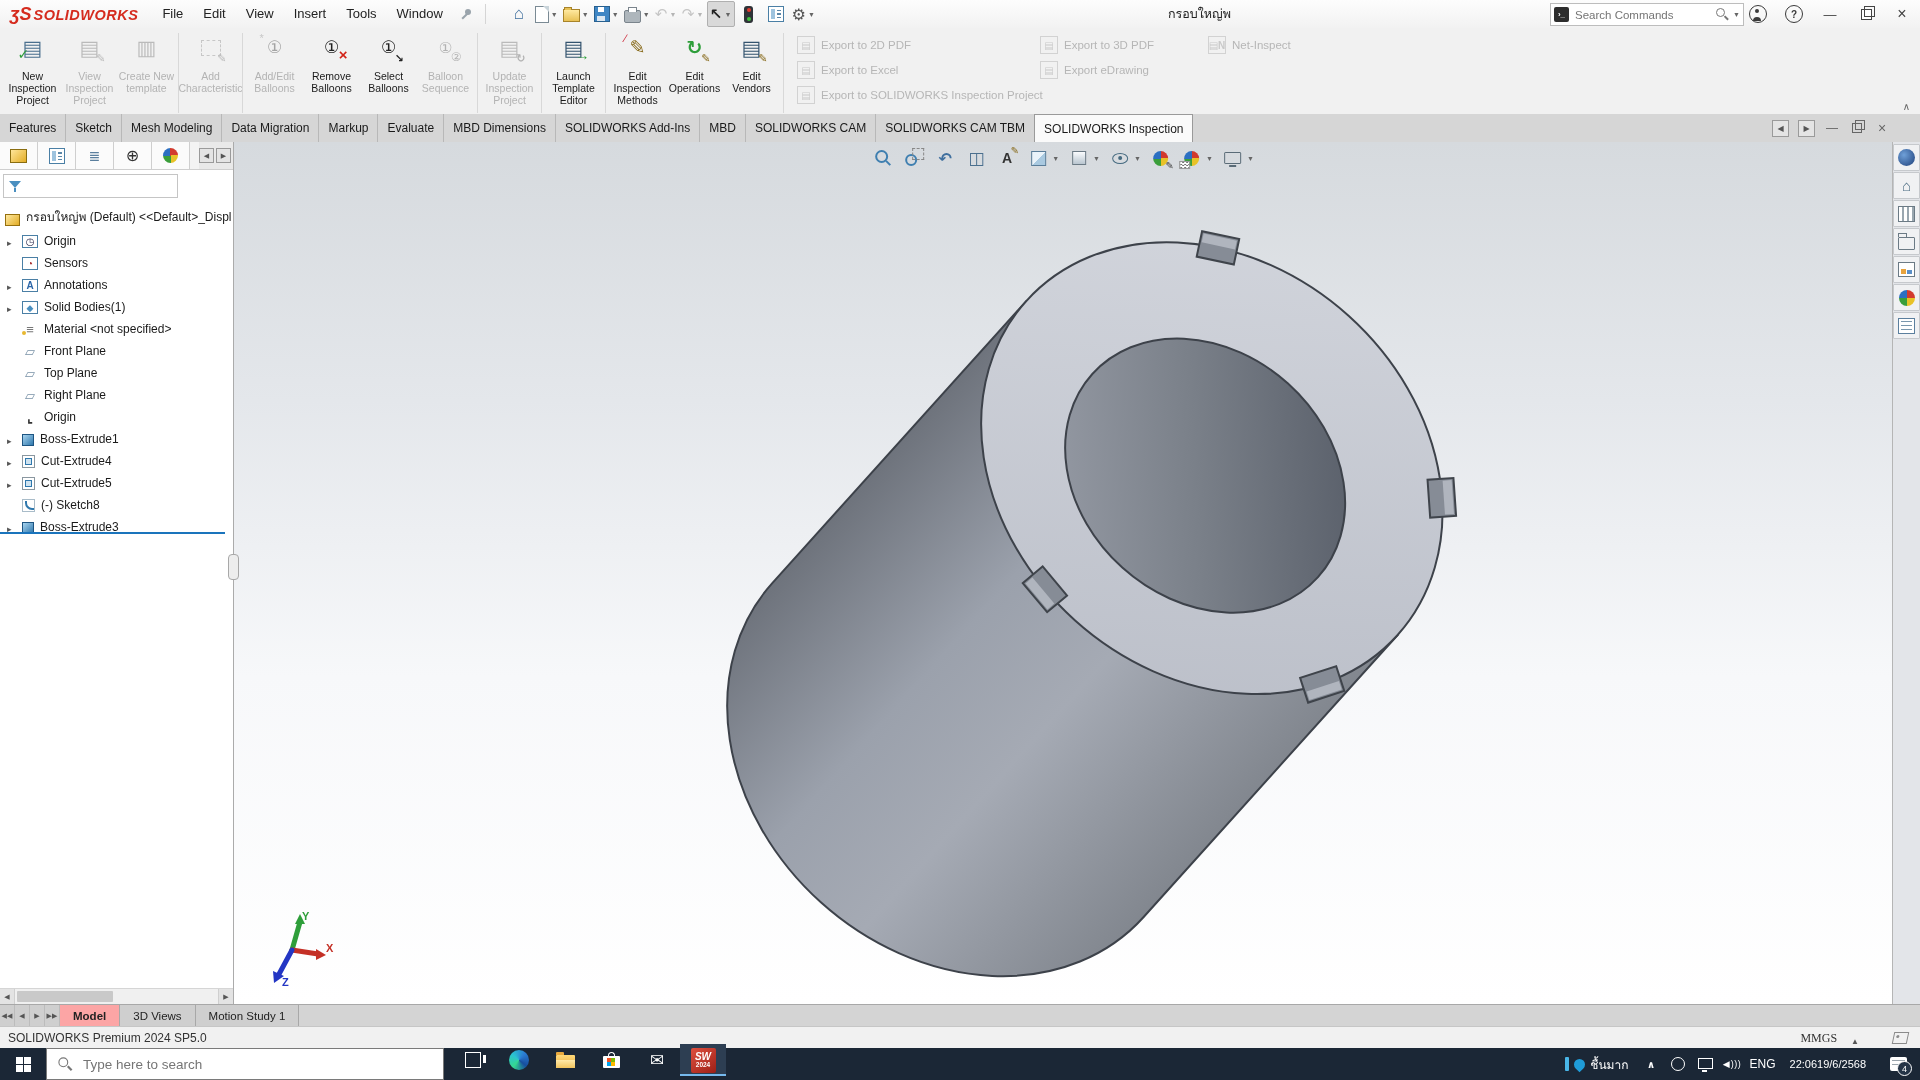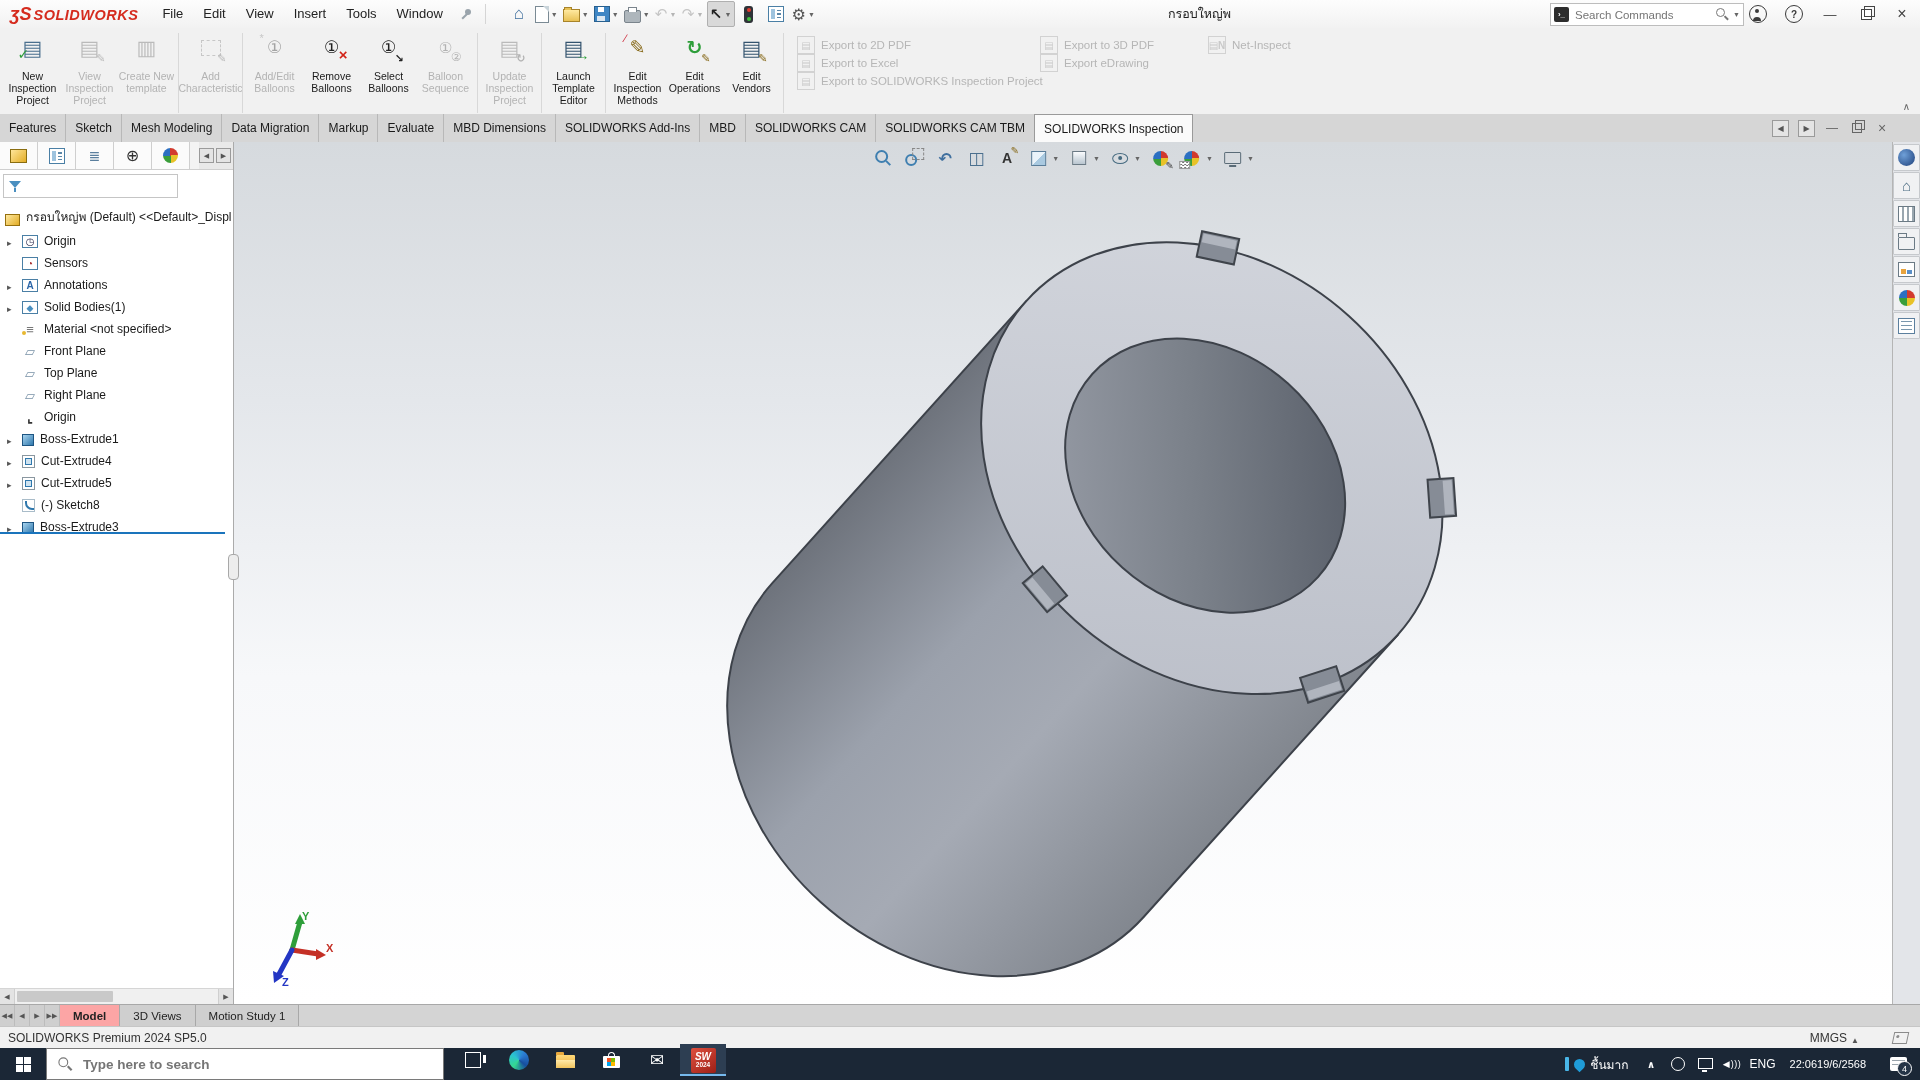--- a/index.html
+++ b/index.html
@@ -90,21 +90,21 @@
   .icon-update-inspection-project::before{content:"▤";}
   .icon-update-inspection-project::after{content:"↻";color:#555;font-weight:bold;}
   .icon-launch-template-editor::before{content:"▤";color:#33536e;}
   .icon-launch-template-editor::after{content:"→";color:#2e9e3a;font-weight:bold;font-size:14px;}
   .icon-edit-inspection-methods::before{content:"✎";font-size:19px;color:#8a6d1f;}
   .icon-edit-inspection-methods::after{content:"∕";color:#c23;top:-2px;bottom:auto;left:2px;right:auto;}
   .icon-edit-operations::before{content:"↻";font-size:19px;font-weight:bold;color:#2e9e3a;}
   .icon-edit-operations::after{content:"✎";color:#8a6d1f;}
   .icon-edit-vendors::before{content:"▤";color:#33536e;}
   .icon-edit-vendors::after{content:"✎";color:#8a6d1f;}
-  .rexports{display:flex;flex-direction:column;padding:6px 8px 0 10px;}
+  .rexports{display:flex;flex-direction:column;padding:6px 8px 0 10px;gap:7px;}
   .xrow{display:flex;align-items:center;gap:6px;font-size:11.5px;color:#b6b6b6;white-space:nowrap;}
   .xicon{width:16px;height:16px;border:1px solid #d2d2d2;color:#c9c9c9;font-size:10px;display:flex;align-items:center;justify-content:center;flex:none;}
   .xicon::before{content:"▤";}
   .ribbon-collapse{position:absolute;right:10px;bottom:4px;font-size:10px;color:#666;}
   
   .cmdtabs-row{position:absolute;top:114px;left:0;right:0;height:28px;background:#d6d6d6;display:flex;align-items:stretch;
                border-bottom:1px solid #a0a0a0;}
   .cmdtabs{display:flex;align-items:stretch;}
   .ctab{padding:0 9px;font-size:12px;color:#1a1a1a;display:flex;align-items:center;background:#d6d6d6;border-right:1px solid #b8b8b8;}
   .ctab.active{background:#fafafa;border:1px solid #9a9a9a;border-bottom:none;margin-left:-1px;}
@@ -204,32 +204,32 @@
              border-top:1px solid #a8a8a8;font-size:11.5px;}
   .dnav{display:flex;}
   .dnav span{width:14px;display:flex;align-items:center;justify-content:center;font-size:7px;color:#555;
              border-right:1px solid #bcbcbc;background:#cfcfcf;}
   .dtab{padding:0 13px;display:flex;align-items:center;background:#cfcfcf;border-right:1px solid #a8a8a8;color:#222;}
   .dtab.active{background:#fca5a5;font-weight:bold;}
   
   .statusbar{position:absolute;left:0;right:0;top:1026px;height:22px;background:#f1f1f1;border-top:1px solid #c6c6c6;
              display:flex;align-items:center;padding:0 8px;font-size:12px;color:#333;}
   .sb-right{margin-left:auto;display:flex;align-items:center;gap:8px;padding-right:4px;}
-  .sb-units{display:flex;align-items:flex-end;gap:4px;}
+  .sb-units{display:flex;align-items:flex-end;gap:14px;font-family:Liberation Serif, serif;}
   .sb-units .up{font-size:8px;color:#555;}
   .sb-tag{width:13px;height:10px;border:1.5px solid #8a8a8a;transform:skewX(-12deg);position:relative;margin-left:26px;}
   .sb-tag::before{content:"";position:absolute;left:2px;top:2px;width:3px;height:3px;border-radius:50%;background:#8a8a8a;}
   
   .taskbar{position:absolute;left:0;right:0;top:1048px;height:32px;background:#1b2736;display:flex;align-items:center;color:#fff;}
   .tb-start{width:46px;height:32px;display:flex;align-items:center;justify-content:center;}
   .tb-win{width:15px;height:15px;position:relative;}
   .tb-win::before{content:"";position:absolute;width:7px;height:7px;background:#fff;box-shadow:8px 0 0 #fff,0 8px 0 #fff,8px 8px 0 #fff;}
   .tb-search{width:398px;height:32px;background:#fff;display:flex;align-items:center;padding-left:12px;gap:9px;color:#333;box-sizing:border-box;border:1px solid #7a7a7a;}
   .tb-search .lens{transform:scale(1.1);}
-  .tb-search input{flex:1;border:none;outline:none;font-size:13.5px;font-family:inherit;color:#701a75;min-width:0;font-weight:bold;}
+  .tb-search input{flex:1;border:none;outline:none;font-size:13.5px;font-family:inherit;color:#701a75;min-width:0;}
   .tb-icons{display:flex;margin-left:6px;height:40px;}
   .tb-ic{width:46px;height:32px;display:flex;align-items:center;justify-content:center;position:relative;}
   .tb-ic.active{background:#2d3e52;box-shadow:inset 0 -2px 0 #76b9ed;}
   .tb-tv{width:14px;height:14px;border:1.5px solid #fff;position:relative;}
   .tb-tv::before{content:"";position:absolute;right:-6px;top:2px;width:3px;height:8px;background:#fff;}
   .tb-edge{width:20px;height:20px;border-radius:50%;background:conic-gradient(from 220deg,#35d890,#2bc3d2,#2b7cd3,#174e9e,#35d890);}
   .tb-folder{width:19px;height:13px;background:linear-gradient(#ffd978,#e9a93e);border-radius:1px;position:relative;margin-top:3px;}
   .tb-folder::before{content:"";position:absolute;top:-3px;left:0;width:8px;height:3px;background:#e9a93e;border-radius:1px 1px 0 0;}
   .tb-folder::after{content:"";position:absolute;left:0;bottom:0;width:100%;height:8px;background:linear-gradient(#ffe9a8,#f2c45e);}
   .tb-store{width:17px;height:16px;position:relative;}

